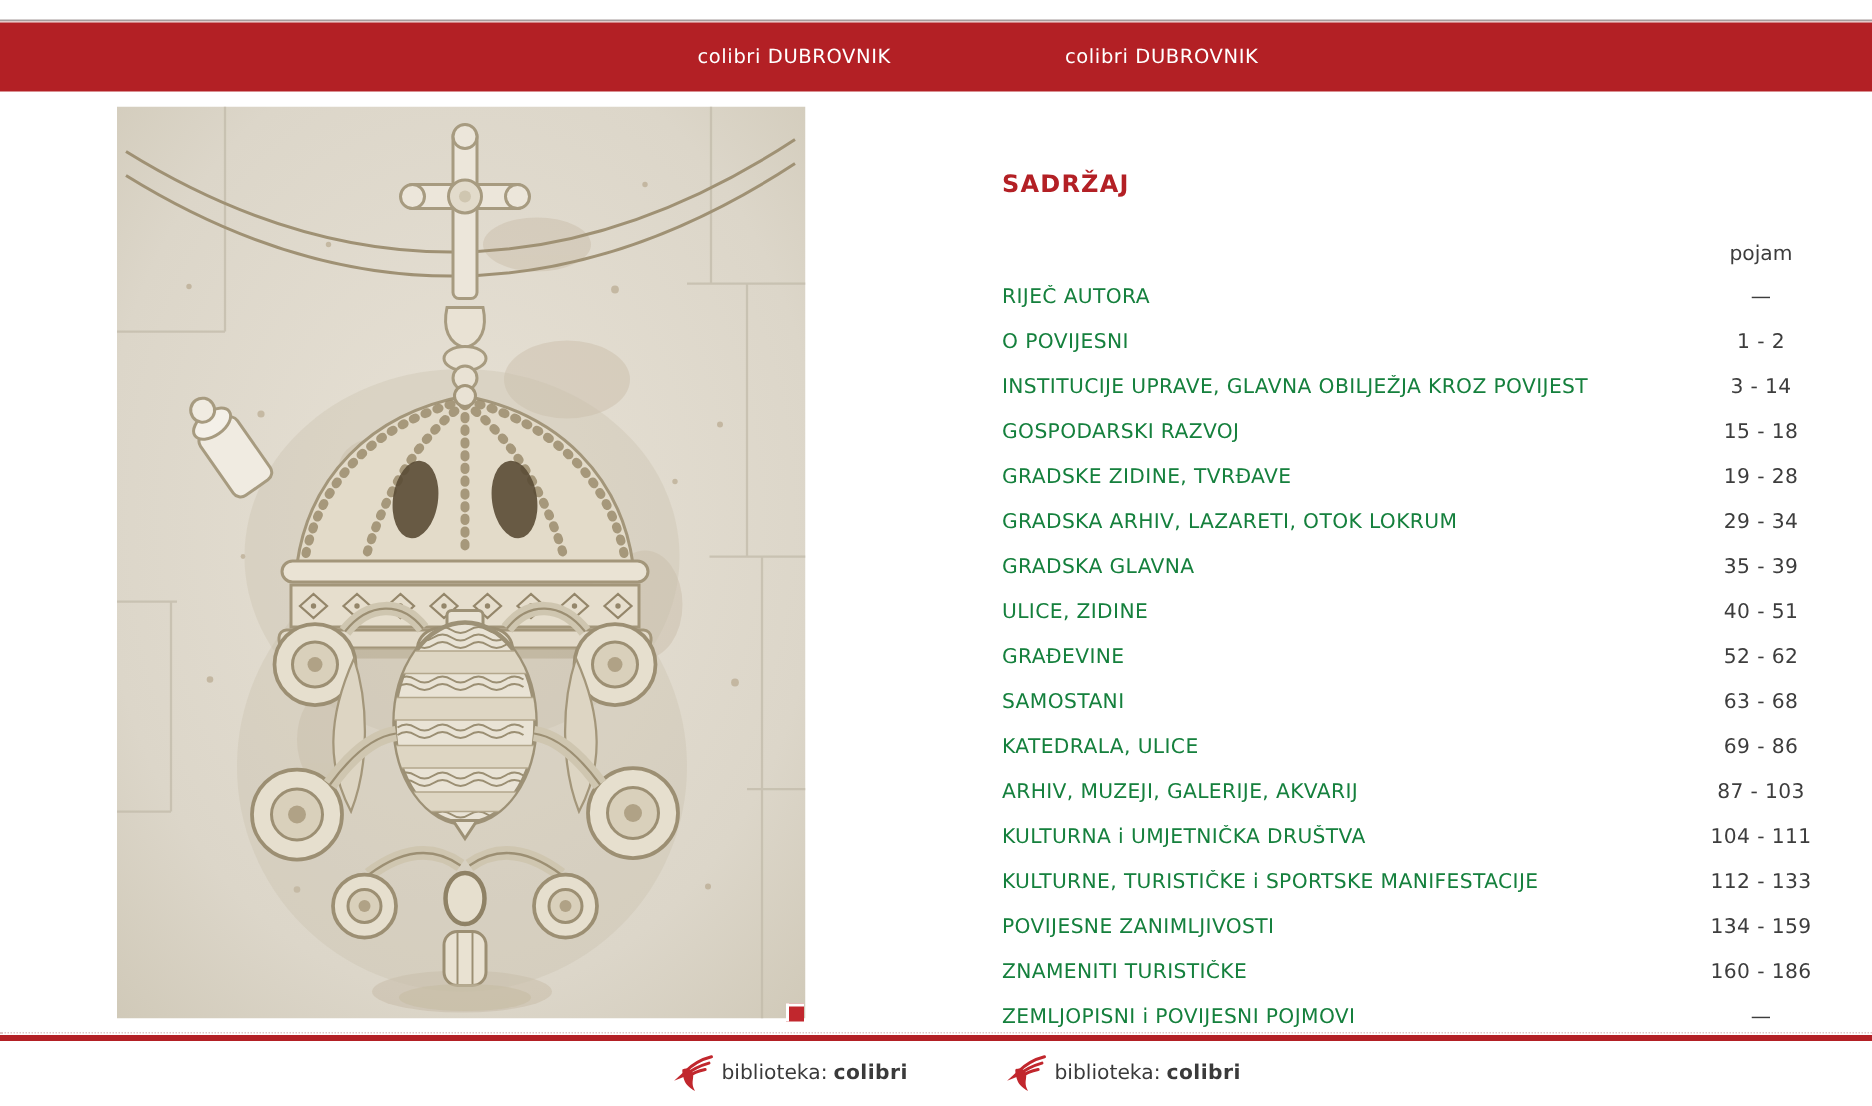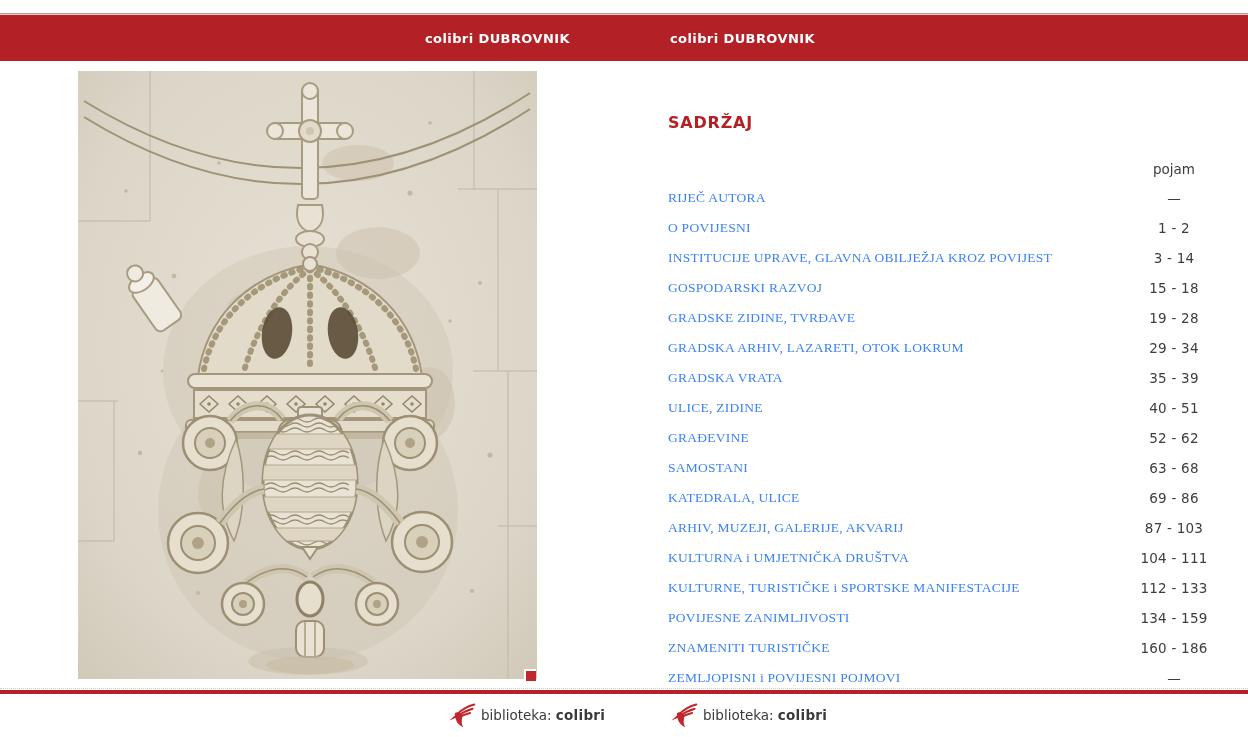--- a/index.html
+++ b/index.html
@@ -6,40 +6,40 @@
   body{width:1248px;height:737px;overflow:hidden;position:relative;
        font-family:"DejaVu Sans","Liberation Sans",sans-serif;}
   .page{position:absolute;inset:0;background:#fff;}
 
   
   .top-strip{position:absolute;left:0;top:0;width:100%;height:13px;background:#fff;
              border-bottom:1px solid #a59c9c;}
   .top-strip-inner{position:absolute;left:0;top:14px;width:100%;height:1px;background:#e3c9c9;}
   .header-bar{position:absolute;left:0;top:15px;width:100%;height:46px;background:#b32025;}
   .header-title{position:absolute;top:0;height:46px;display:flex;align-items:center;
-                color:#fff;font-weight:bold;font-size:13px;letter-spacing:.4px;}
+                color:#fff;font-weight:normal;font-size:13px;letter-spacing:.4px;margin-left:40px;}
   .header-title.left{left:425px;}
   .header-title.right{left:670px;}
 
   
   .photo{position:absolute;left:78px;top:71px;width:459px;height:608px;overflow:visible;}
   .photo svg{display:block;}
   .corner-marker{position:absolute;right:1px;bottom:-2px;width:10px;height:10px;
                  background:#c1272d;border-left:2px solid #fff;border-top:2px solid #fff;}
 
   
   .toc{position:absolute;left:668px;top:90px;width:568px;margin-top:24px;}
   .toc-title{color:#b32025;font-weight:bold;font-size:16px;letter-spacing:.8px;line-height:18px;}
   .toc-colhead{margin-top:30px;display:flex;}
   .toc-colhead .spacer{flex:1;}
   .toc-colhead .pojam{width:124px;text-align:center;color:#3d3d3d;font-size:13.5px;line-height:14px;}
   .toc-list{margin-top:7px;}
   .toc-row{display:flex;height:30px;align-items:center;}
-  .toc-row .label{flex:1;color:#3b82f6;font-size:13.5px;letter-spacing:.25px;
-                  white-space:nowrap;overflow:hidden;font-family:Liberation Serif, serif;}
+  .toc-row .label{flex:1;color:#15803d;font-size:13.5px;letter-spacing:.25px;
+                  white-space:nowrap;overflow:hidden;}
   .toc-row .pages{width:124px;text-align:center;color:#3d3d3d;font-size:13.5px;letter-spacing:.25px;}
 
   
   .footer-dotted{position:absolute;left:0;top:688px;width:100%;height:0;
                  border-top:1px dotted #dfc6c6;}
   .footer-line{position:absolute;left:0;top:690px;width:100%;height:4px;background:#b32025;}
   .footer-logo{position:absolute;top:699px;height:32px;display:flex;align-items:center;gap:5px;}
   .footer-logo.left{left:449px;}
   .footer-logo.right{left:671px;}
   .footer-logo .bird{width:27px;height:29px;flex:0 0 auto;}
@@ -271,21 +271,21 @@
         </div>
       <div class="toc-row">
           <span class="label">GRADSKE ZIDINE, TVRĐAVE</span>
           <span class="pages">19 - 28</span>
         </div>
       <div class="toc-row">
           <span class="label">GRADSKA ARHIV, LAZARETI, OTOK LOKRUM</span>
           <span class="pages">29 - 34</span>
         </div>
       <div class="toc-row">
-          <span class="label">GRADSKA VRATA</span>
+          <span class="label">GRADSKA GLAVNA</span>
           <span class="pages">35 - 39</span>
         </div>
       <div class="toc-row">
           <span class="label">ULICE, ZIDINE</span>
           <span class="pages">40 - 51</span>
         </div>
       <div class="toc-row">
           <span class="label">GRAĐEVINE</span>
           <span class="pages">52 - 62</span>
         </div>

